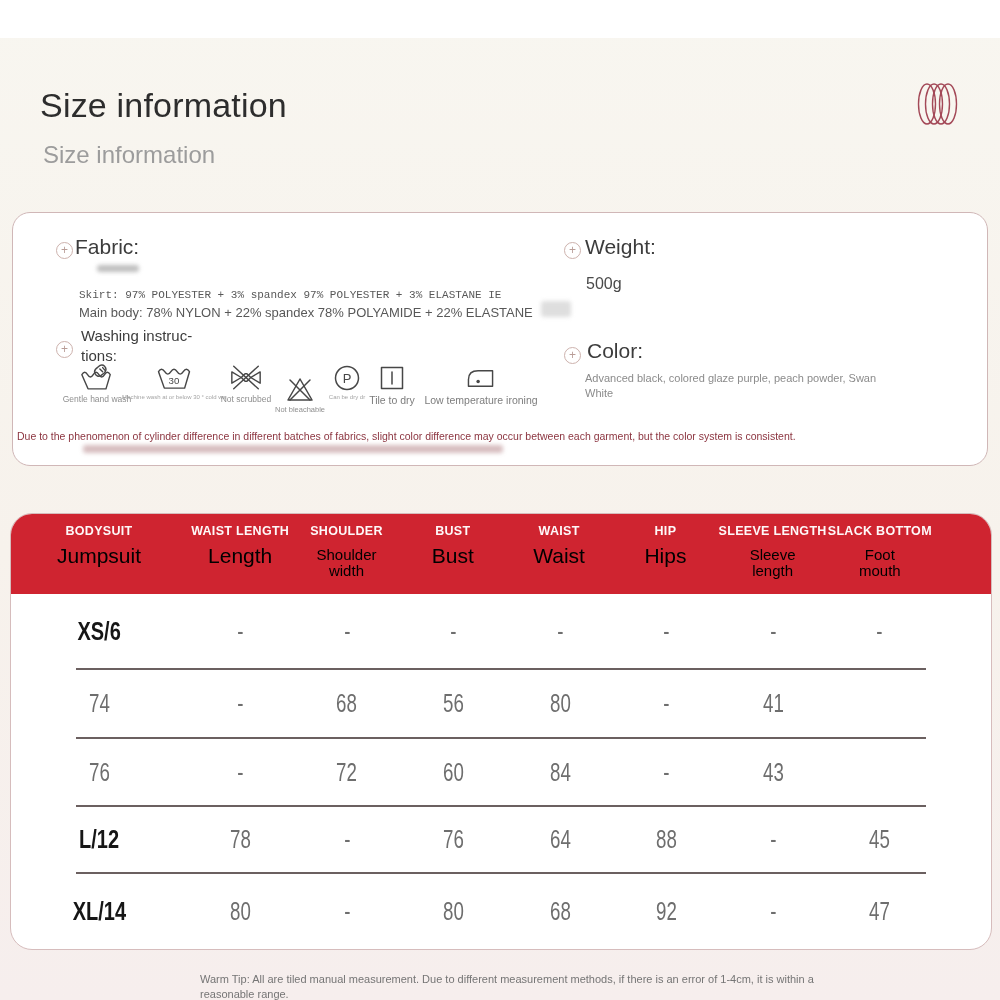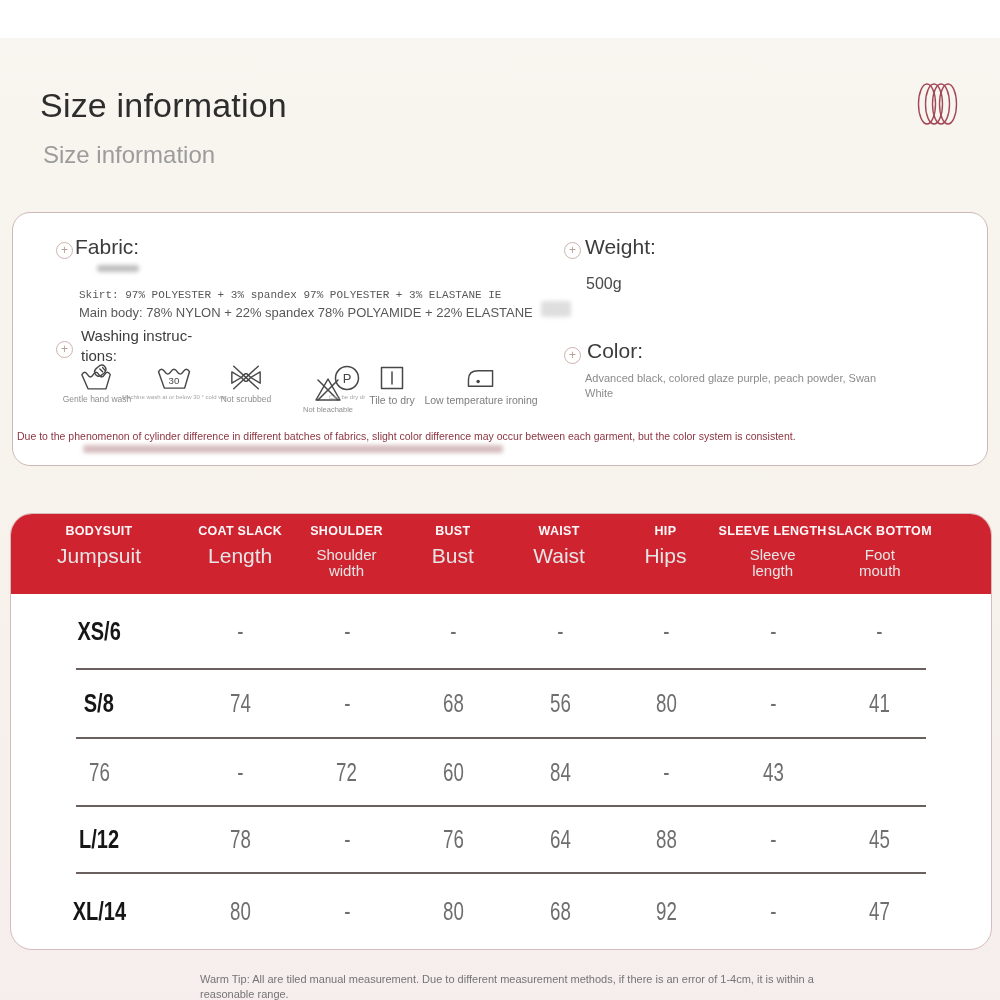--- a/index.html
+++ b/index.html
@@ -30,21 +30,21 @@
   .disclaimer{position:absolute;font-size:10.5px;color:#8c3540;white-space:nowrap;}
   .smudge{position:absolute;border-radius:3px;filter:blur(2px);}
 
   
   .size-card{position:absolute;left:10px;top:513px;width:980px;height:435px;background:#ffffff;
     border:1px solid #d6bcbc;border-radius:22px;overflow:hidden;}
   .thead{position:absolute;left:0;top:0;width:922px;height:80px;padding-right:58px;background:#cf2430;
     display:grid;grid-template-columns:176px repeat(7,1fr);}
   .hcell{display:flex;flex-direction:column;align-items:center;padding-top:10px;}
   .hcap{font-size:12.5px;font-weight:700;color:rgba(255,255,255,.97);letter-spacing:.3px;white-space:nowrap;}
-  .hsub{margin-top:7px;font-size:21px;color:#e5e5e5;line-height:1.05;text-align:center;}
+  .hsub{margin-top:7px;font-size:21px;color:#000000;line-height:1.05;text-align:center;}
   .hsub.small{font-size:15px;margin-top:9px;max-width:72px;}
   .trow{position:absolute;left:0;width:922px;padding-right:35px;display:grid;
     grid-template-columns:176px repeat(7,1fr);align-items:center;}
   .tcell{text-align:center;}
   .cnum{display:inline-block;transform:scaleX(.72);font-size:26px;color:#6e6e6e;}
   .csize{display:inline-block;transform:scaleX(.8);font-size:25px;font-weight:700;color:#161616;}
   .sep{position:absolute;left:65px;right:65px;height:2px;background:#6b6060;}
 
   .warm-tip{position:absolute;left:200px;top:972px;width:620px;font-size:11px;line-height:1.35;color:#757575;}
   svg .ln{stroke:#474747;stroke-width:1.5;fill:none;stroke-linecap:round;stroke-linejoin:round;}
@@ -101,21 +101,21 @@
     <div class="wash-row-item" style="left:200px;top:150px;width:66px;">
       <svg width="34" height="29" viewBox="0 0 36 30">
         <path class="ln" d="M3 9 L13 15 L3 21 Z"></path>
         <path class="ln" d="M33 9 L23 15 L33 21 Z"></path>
         <path class="ln" d="M13 15 l4 -4 h2 l4 4 l-4 4 h-2 z"></path>
         <path class="ln" d="M5 3 L31 27 M31 3 L5 27"></path>
       </svg>
       <div class="wash-lab">Not scrubbed</div>
     </div>
 
-    <div class="wash-row-item" style="left:262px;top:162px;width:50px;margin-left:28px;">
+    <div class="wash-row-item" style="left:262px;top:162px;width:50px;">
       <svg width="30" height="28" viewBox="0 0 30 28">
         <path class="ln" d="M15 4 L27 25 L3 25 Z"></path>
         <path class="ln" d="M5 5 L25 25 M25 5 L5 25"></path>
       </svg>
       <div class="wash-lab small">Not bleachable</div>
     </div>
 
     <div class="wash-row-item" style="left:310px;top:151px;width:48px;">
       <svg width="28" height="28" viewBox="0 0 28 28">
         <circle class="ln" cx="14" cy="14" r="11.5"></circle>
@@ -152,21 +152,21 @@
     <div class="smudge" style="left:70px;top:232px;width:420px;height:8px;background:rgba(130,50,55,.32);"></div>
   </div>
 
   <div class="size-card">
     <div class="thead">
       <div class="hcell">
         <div class="hcap">BODYSUIT</div>
         <div class="hsub">Jumpsuit</div>
       </div>
       <div class="hcell">
-        <div class="hcap">COAT SLACK</div>
+        <div class="hcap">WAIST LENGTH</div>
         <div class="hsub">Length</div>
       </div>
       <div class="hcell">
         <div class="hcap">SHOULDER</div>
         <div class="hsub small">Shoulder width</div>
       </div>
       <div class="hcell">
         <div class="hcap">BUST</div>
         <div class="hsub">Bust</div>
       </div>
@@ -194,21 +194,20 @@
       <div class="tcell"><span class="cnum">-</span></div>
       <div class="tcell"><span class="cnum">-</span></div>
       <div class="tcell"><span class="cnum">-</span></div>
       <div class="tcell"><span class="cnum">-</span></div>
       <div class="tcell"><span class="cnum">-</span></div>
       <div class="tcell"><span class="cnum">-</span></div>
     </div>
     <div class="sep" style="top:154px;"></div>
 
     <div class="trow" style="top:155px;height:69px;">
-      <div class="tcell"><span class="csize">S/8</span></div>
       <div class="tcell"><span class="cnum">74</span></div>
       <div class="tcell"><span class="cnum">-</span></div>
       <div class="tcell"><span class="cnum">68</span></div>
       <div class="tcell"><span class="cnum">56</span></div>
       <div class="tcell"><span class="cnum">80</span></div>
       <div class="tcell"><span class="cnum">-</span></div>
       <div class="tcell"><span class="cnum">41</span></div>
     </div>
     <div class="sep" style="top:223px;"></div>
 

